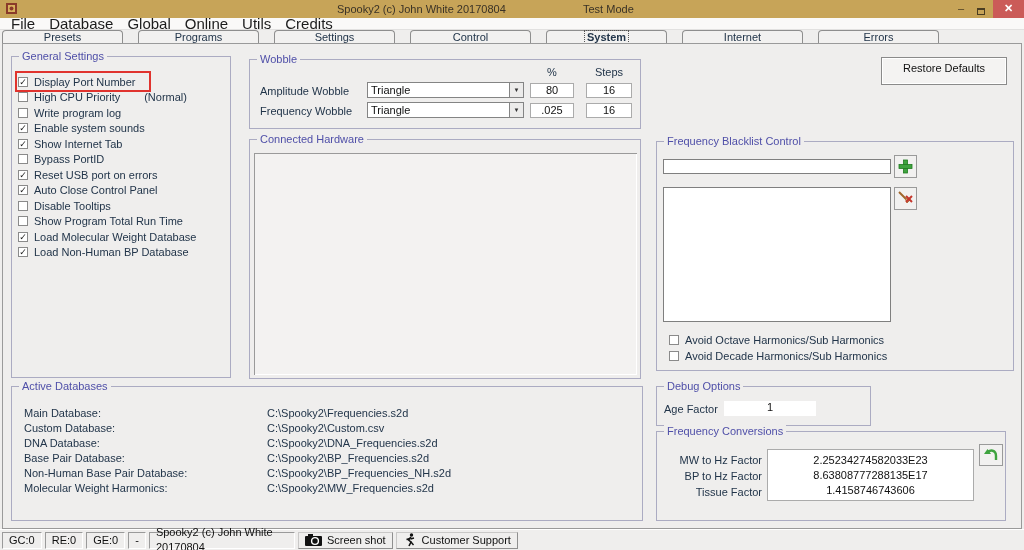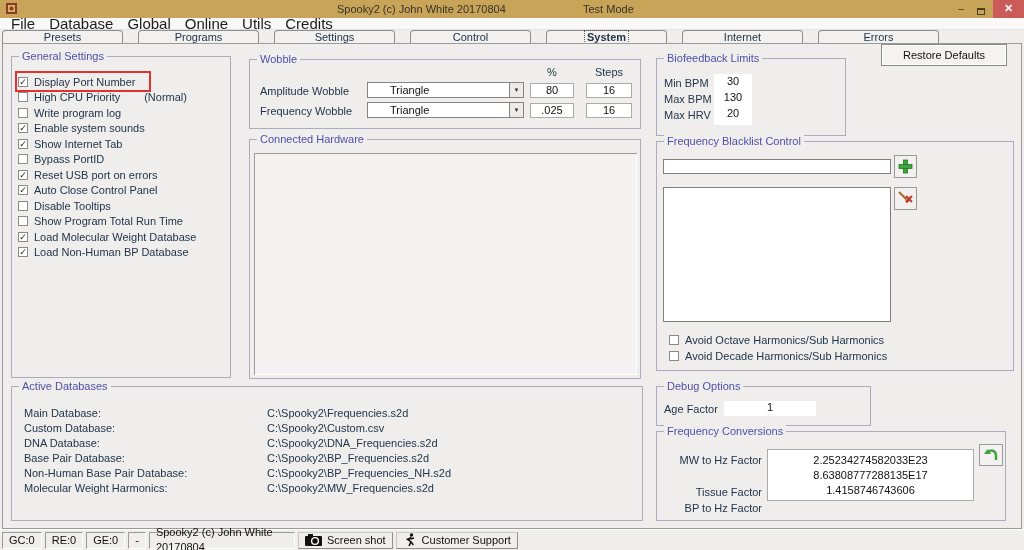--- a/index.html
+++ b/index.html
@@ -32,21 +32,21 @@
   .group { position:absolute; border:1px solid #ABABC2; }
   .group-label { position:absolute; left:7px; top:-7px; background:#EFEEED; padding:0 3px; color:#4F4FA8; font-size:11px; line-height:13px; }
 
   .cbrow { display:flex; align-items:center; height:15.5px; gap:6px; }
   .cb { width:10px; height:10px; background:#fff; border:1px solid #8a8a8a; font-size:9px; line-height:9px; text-align:center; color:#222; flex:0 0 auto; }
   .cbtext { color:#22354a; white-space:nowrap; }
   .cbsuffix { margin-left:18px; color:#22354a; }
 
   .red-box { position:absolute; border:2px solid #E0332E; }
 
-  .combo { position:absolute; height:16px; background:#fff; border:1px solid #848484; display:flex;padding-left:19px; }
+  .combo { position:absolute; height:16px; background:#fff; border:1px solid #848484; display:flex; }
   .combo-text { flex:1; line-height:14px; padding-left:3px; color:#111; }
   .combo-btn { width:14px; background:#ECEBEA; border-left:1px solid #848484; text-align:center; font-size:6px; line-height:14px; color:#333; }
 
   .valbox { position:absolute; background:#fff; border:1px solid #ABABAB; text-align:center; line-height:13px; color:#111; }
 
   .sunken { background:#F3F2F1; box-shadow:inset 1px 1px 0 #9a9a9a, inset -1px -1px 0 #fff; }
   .listbox { position:absolute; background:#fff; border:1px solid #7F7F7F; }
   .textinput { position:absolute; background:#fff; border:1px solid #7F7F7F; }
 
   .toolbtn { position:absolute; width:23px; height:23px; background:#F2F1F0; border:1px solid #9a9a9a; display:flex; align-items:center; justify-content:center; }
@@ -179,32 +179,22 @@
     </div>
     <div class="valbox" style="left:280px; top:43px; width:44px; height:15px;">.025</div>
     <div class="valbox" style="left:336px; top:43px; width:46px; height:15px;">16</div>
   </div>
 
   <div class="group" style="left:246px; top:95px; width:392px; height:240px;">
     <span class="group-label">Connected Hardware</span>
     <div class="sunken" style="position:absolute; left:4px; top:13px; width:383px; height:222px;"></div>
   </div>
 
-  <div class="group" style="left:653px; top:14px; width:190px; height:78px;">
-    <span class="group-label">Biofeedback Limits</span>
-    <span style="position:absolute; left:7px; top:18px;">Min BPM</span>
-    <span style="position:absolute; left:7px; top:34px;">Max BPM</span>
-    <span style="position:absolute; left:7px; top:50px;">Max HRV</span>
-    <div style="position:absolute; left:57px; top:15px; width:38px; height:51px; background:#fff;"></div>
-    <div class="valbox" style="left:57px; top:16px; width:38px; height:15px; border:none;">30</div>
-    <div class="valbox" style="left:57px; top:32px; width:38px; height:15px; border:none;">130</div>
-    <div class="valbox" style="left:57px; top:48px; width:38px; height:15px; border:none;">20</div>
-  </div>
-
-  <div class="push-button" style="left:878px; top:0; width:126px; height:22px;">Restore Defaults</div>
+
+  <div class="push-button" style="left:878px; top:13px; width:126px; height:28px;">Restore Defaults</div>
 
   <div class="group" style="left:653px; top:97px; width:358px; height:230px;">
     <span class="group-label">Frequency Blacklist Control</span>
     <div class="textinput" style="left:6px; top:17px; width:228px; height:15px;"></div>
     <div class="toolbtn" style="left:237px; top:13px;">
       <svg width="15" height="15" viewBox="0 0 15 15">
         <rect x="5.5" y="1" width="4" height="13" fill="#3FA33F" stroke="#1e7a1e" stroke-width="0.8"></rect>
         <rect x="1" y="5.5" width="13" height="4" fill="#3FA33F" stroke="#1e7a1e" stroke-width="0.8"></rect>
       </svg>
     </div>
@@ -239,21 +229,21 @@
 
   <div class="group" style="left:653px; top:342px; width:215px; height:40px;">
     <span class="group-label">Debug Options</span>
     <span style="position:absolute; left:7px; top:16px;">Age Factor</span>
     <div class="valbox" style="left:67px; top:14px; width:92px; height:15px; border:none; background:#fff;">1</div>
   </div>
 
   <div class="group" style="left:653px; top:387px; width:350px; height:90px;">
     <span class="group-label">Frequency Conversions</span>
     <span class="fc-label" style="left:0; top:22px;">MW to Hz Factor</span>
-    <span class="fc-label" style="left:0; top:38px;margin-top:32px;">BP to Hz Factor</span>
+    <span class="fc-label" style="left:0; top:38px;">BP to Hz Factor</span>
     <span class="fc-label" style="left:0; top:54px;">Tissue Factor</span>
     <div class="fc-box" style="left:110px; top:17px; width:207px; height:52px;">
       <div>2.25234274582033E23</div>
       <div>8.63808777288135E17</div>
       <div>1.4158746743606</div>
     </div>
     <div class="toolbtn" style="left:322px; top:12px; width:24px; height:22px;">
       <svg width="16" height="14" viewBox="0 0 16 14">
         <path d="M4 5 C7 1, 13 2, 13 8 L13 12" fill="none" stroke="#3FA33F" stroke-width="2.4"></path>
         <path d="M1 6 L8 6 L4.5 1 Z" fill="#3FA33F"></path>

